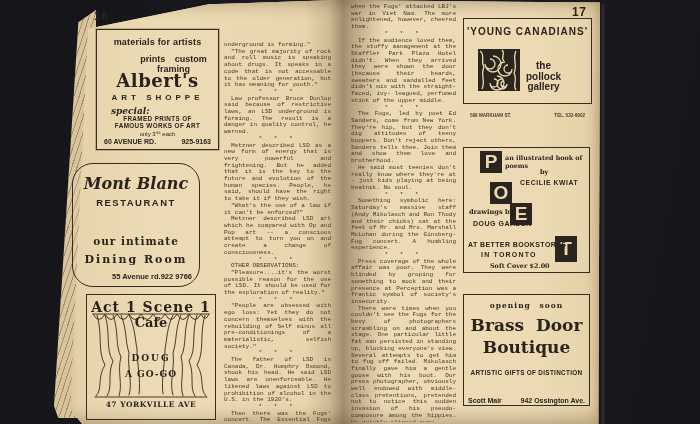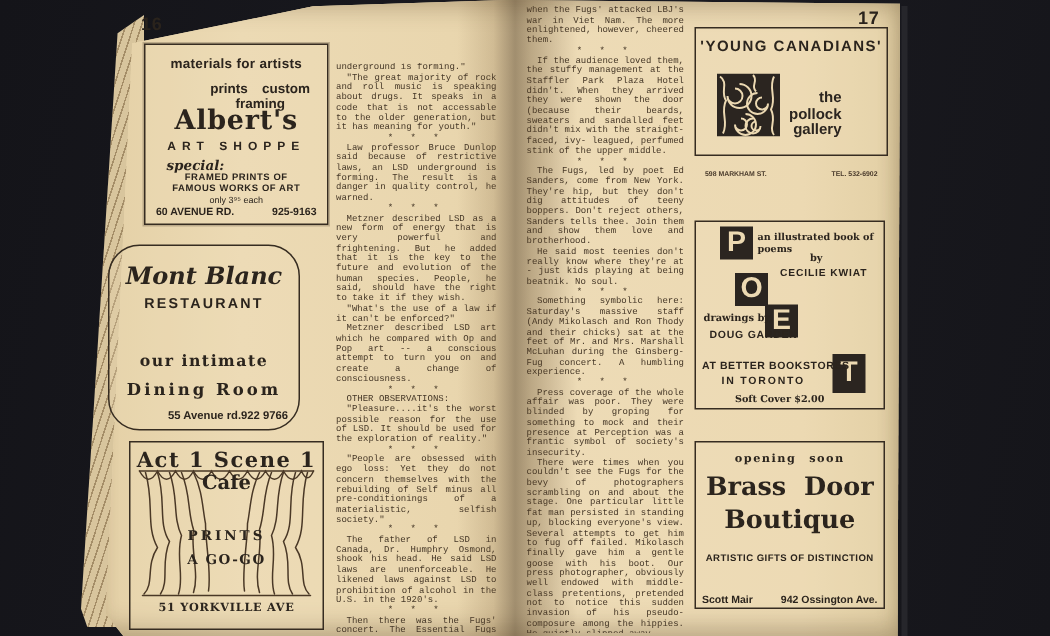--- a/index.html
+++ b/index.html
@@ -51,21 +51,21 @@
   .a1-t1{top:4px;font-family:"DejaVu Serif",serif;font-weight:bold;font-size:14px;letter-spacing:1px;text-align:center;}
   .a1-t2{top:20px;font-family:"DejaVu Serif",serif;font-weight:bold;font-size:13px;}
   .a1-curtains{position:absolute;left:2px;top:16px;width:124px;height:88px;}
   .a1-l1{top:58px;font-family:"DejaVu Serif",serif;font-weight:bold;font-size:9px;letter-spacing:2px;}
   .a1-l2{top:74px;font-family:"DejaVu Serif",serif;font-weight:bold;font-size:9px;letter-spacing:1px;}
   .a1-foot{top:105px;font-size:7.5px;font-weight:bold;font-family:"DejaVu Serif",serif;letter-spacing:.5px;}
 
   #ad-pollock{left:463px;top:18px;width:129px;height:86px;border-width:1px;}
   .pg-title{top:7px;font-weight:bold;font-size:10px;letter-spacing:1px;}
   .pg-art{position:absolute;left:14px;top:30px;width:42px;height:42px;}
-  .pg-name{position:absolute;left:62px;top:42px;text-align:right;font-weight:bold;font-size:10px;line-height:10.5px;color:#2b2520;}
+  .pg-name{position:absolute;left:62px;top:42px;text-align:center;font-weight:bold;font-size:10px;line-height:10.5px;color:#2b2520;}
   .pg-foot{top:94px;font-size:4.6px;font-weight:bold;display:flex;justify-content:space-between;padding:0 6px;color:#4a3b2c;}
 
   #ad-poet{left:463px;top:147px;width:127px;height:126px;border-width:1px;text-align:left;}
   .sq{position:absolute;width:22px;height:22px;background:#2b2520;color:#ecd9b2;
       font-weight:bold;font-size:19px;line-height:22px;text-align:center;font-family:"Liberation Sans",sans-serif;}
   .sq.p{left:16px;top:3px;}
   .sq.o{left:26px;top:34px;}
   .sq.e{left:46px;top:55px;}
   .sq.t{left:91px;top:88px;height:26px;line-height:26px;}
   .po-line1{position:absolute;left:41px;top:6px;font-weight:bold;font-size:6.4px;font-family:"DejaVu Serif",serif;}
@@ -146,23 +146,23 @@
       <path d="M40,4 C46,16 46,28 48,38 C48,52 52,70 50,83"></path>
       <path d="M116,4 C110,24 116,40 108,54 C116,66 110,78 117,85"></path>
       <path d="M108,4 C102,22 108,38 100,50 C106,64 100,76 106,85"></path>
       <path d="M100,4 C94,20 98,34 92,46 C96,60 90,74 94,85"></path>
       <path d="M92,4 C86,18 88,30 84,42 C86,56 80,72 84,84"></path>
       <path d="M84,4 C78,16 78,28 76,38 C76,52 72,70 74,83"></path>
       <path d="M6,86 H118"></path>
     </svg>
     <div class="row a1-t1">Act 1 Scene 1</div>
     <div class="row a1-t2">Cafe</div>
-    <div class="row a1-l1">PRINTS</div>
+    <div class="row a1-l1">DOUG</div>
     <div class="row a1-l2">A GO-GO</div>
-    <div class="row a1-foot">51 YORKVILLE AVE</div>
+    <div class="row a1-foot">47 YORKVILLE AVE</div>
   </div>
 
   <div class="col" id="col16">
     <p class="noind">underground is forming."</p>
     <p>"The great majority of rock and roll music is speaking about drugs. It speaks in a code that is not accessable to the older generation, but it has meaning for youth."</p>
     <p class="sep">* * *</p>
     <p>Law professor Bruce Dunlop said because of restrictive laws, an LSD underground is forming. The result is a danger in quality control, he warned.</p>
     <p class="sep">* * *</p>
     <p>Metzner described LSD as a new form of energy that is very powerful and frightening. But he added that it is the key to the future and evolution of the human species. People, he said, should have the right to take it if they wish.</p>
     <p>"What's the use of a law if it can't be enforced?"</p>

